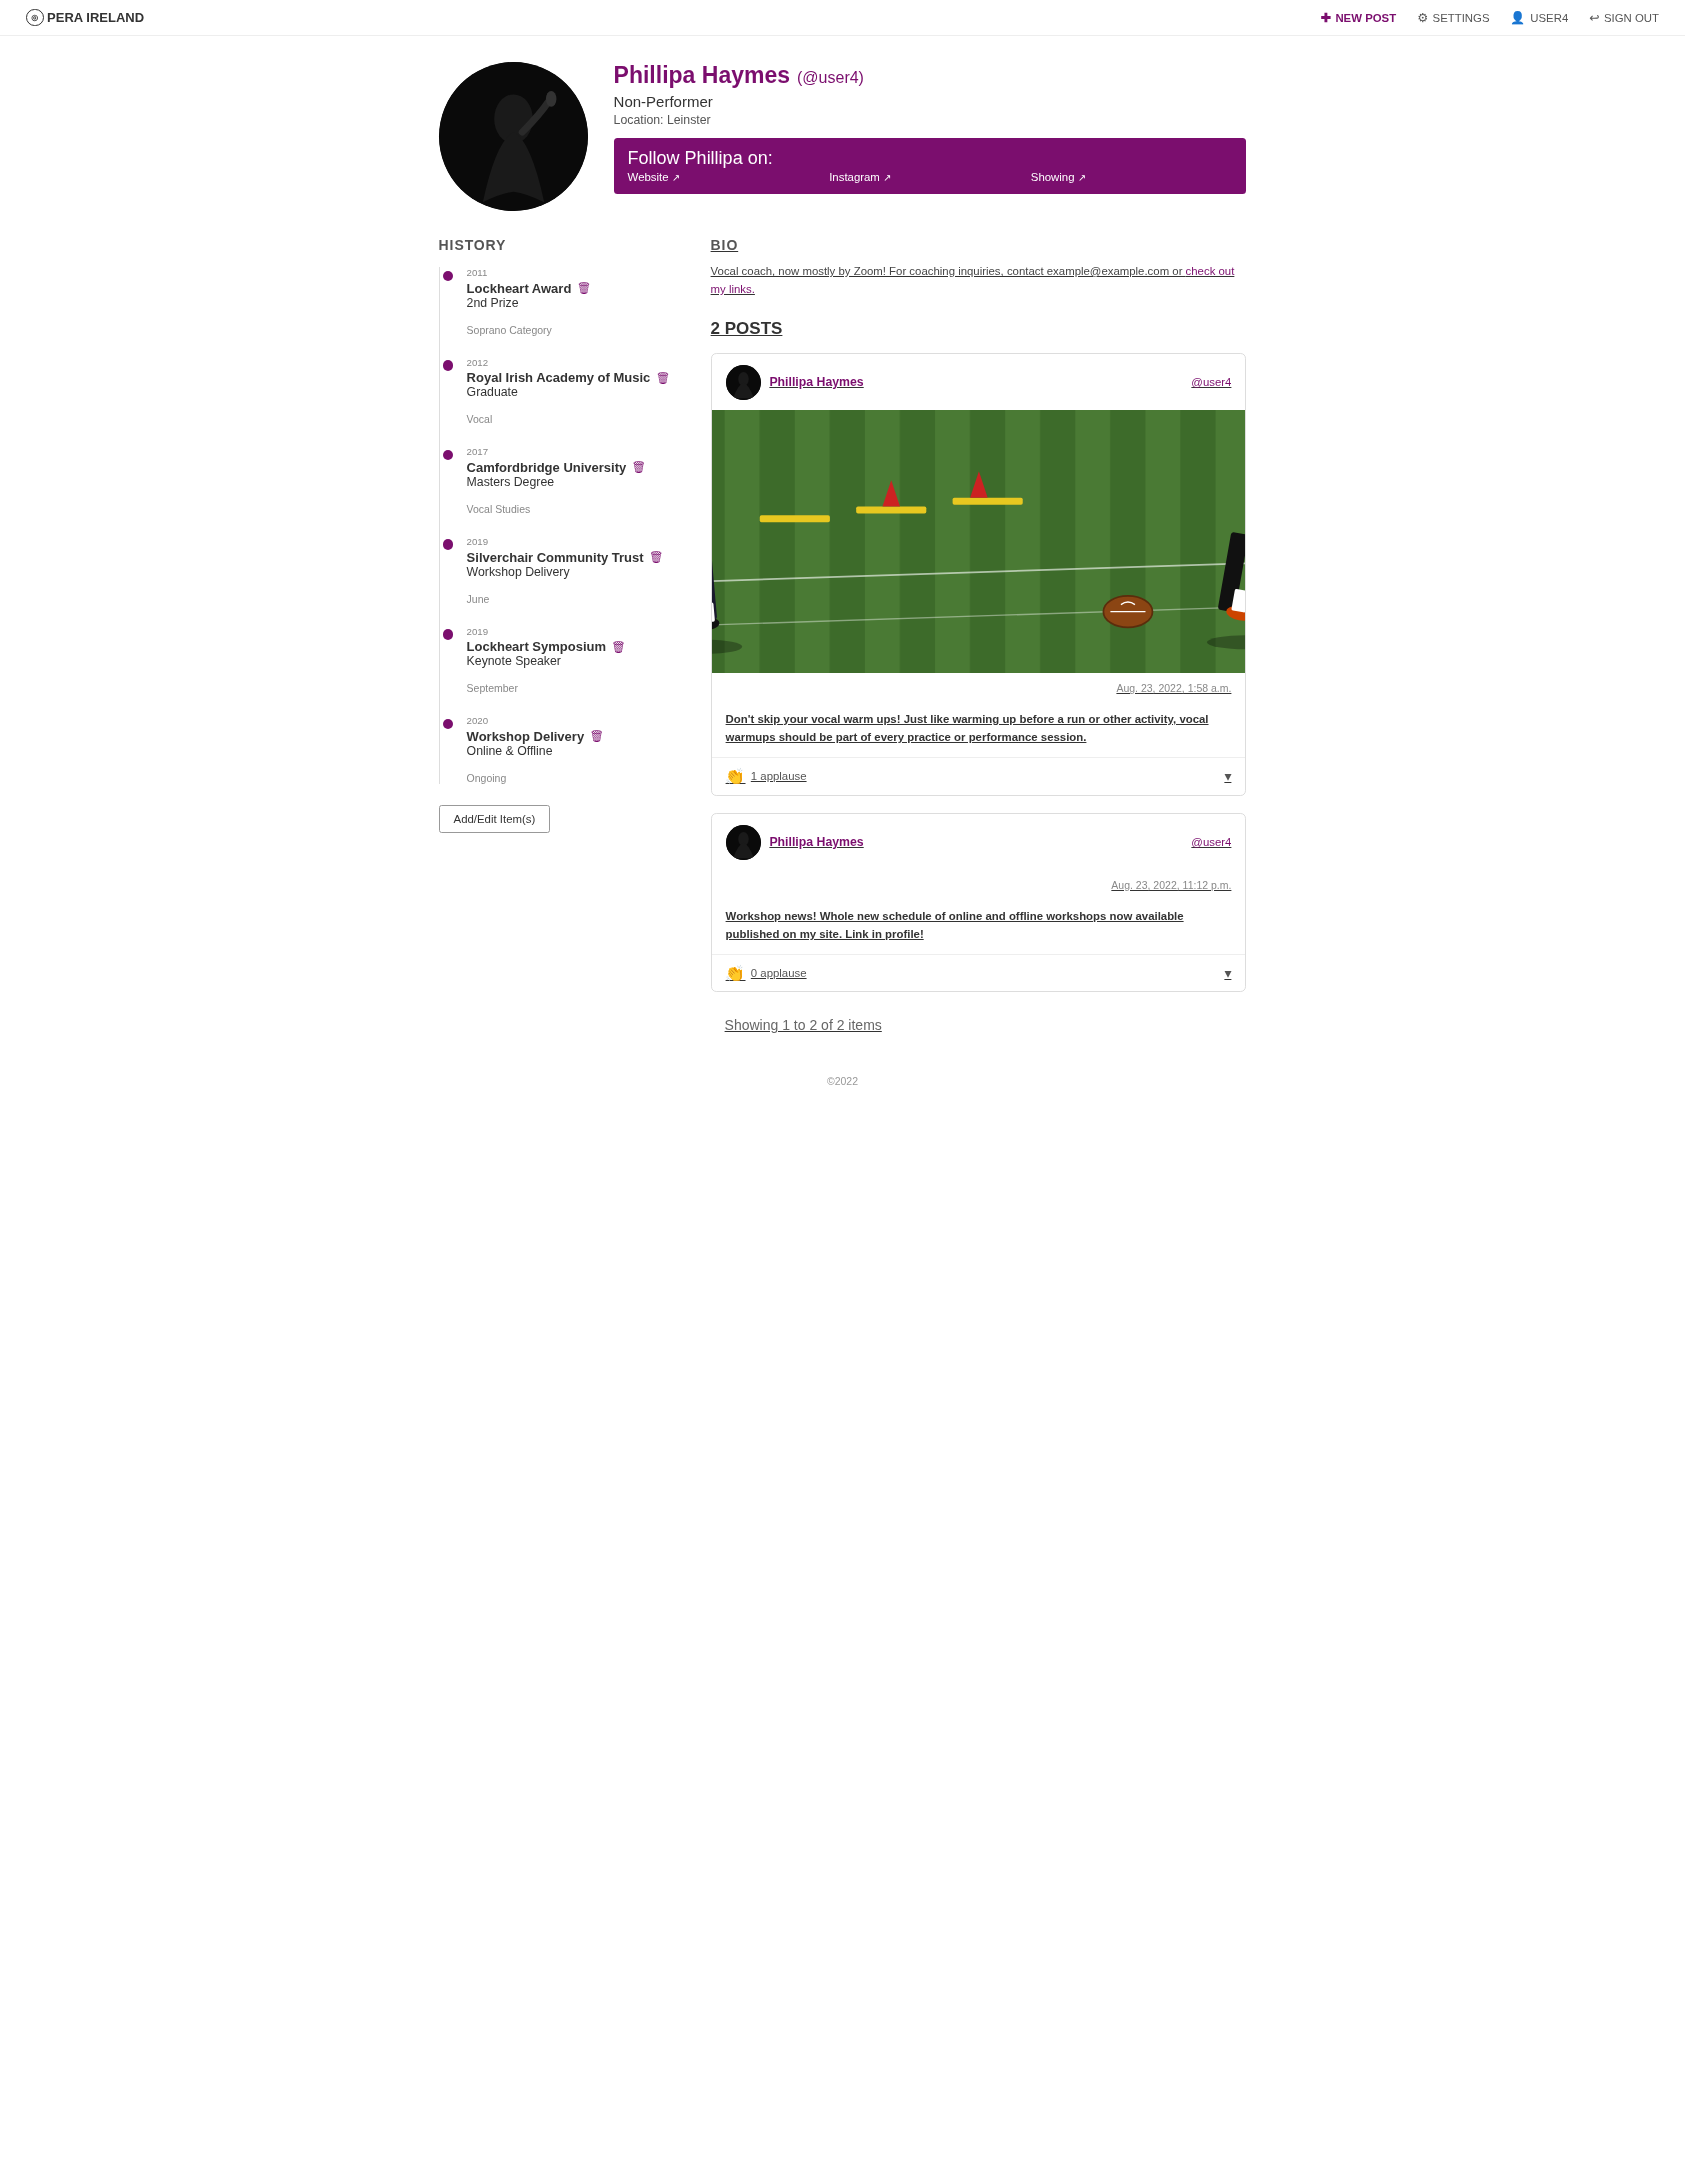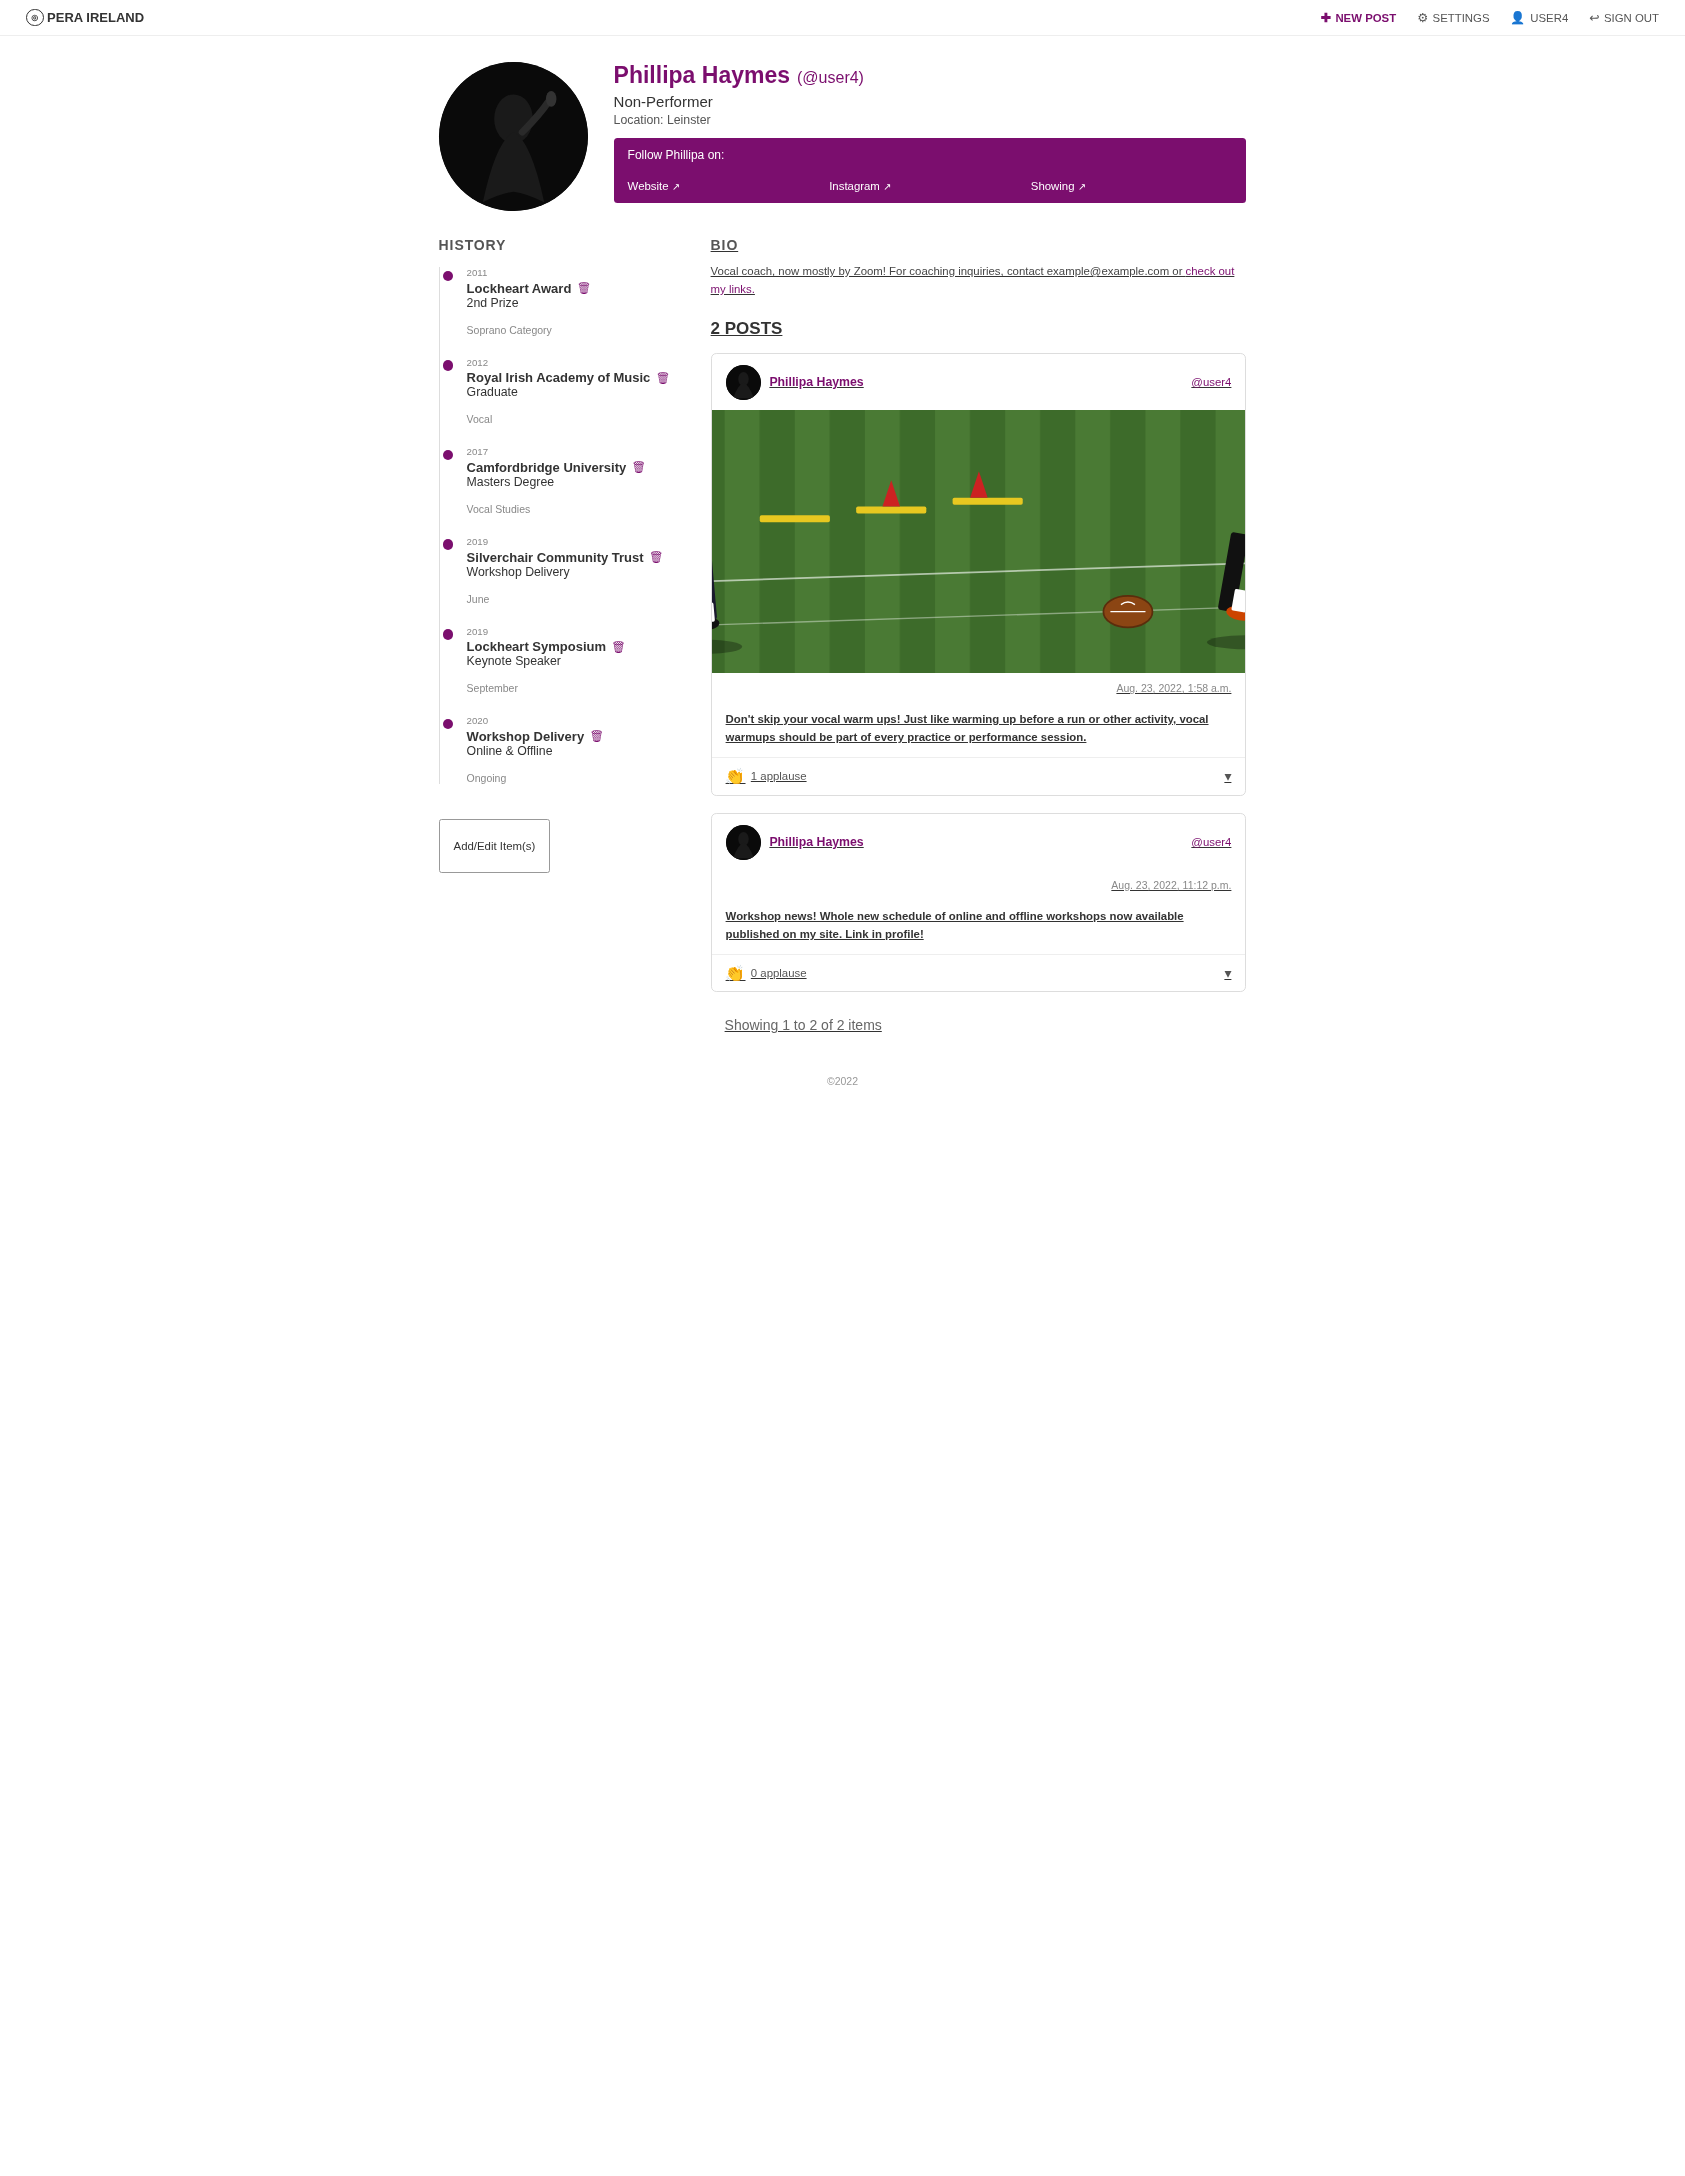--- a/index.html
+++ b/index.html
@@ -27,21 +27,21 @@
     }
     .profile-info { flex: 1; }
     .profile-name { font-size: 23px; color: #7b0e6e; font-weight: bold; }
     .profile-handle { color: #7b0e6e; font-size: 19.3px; font-weight: normal; }
     .profile-role { font-size: 15px; color: #333; margin-top: 3.5px; }
     .profile-location { font-size: 12.3px; color: #555; margin-top: 3.5px; }
     .follow-box {
       background: #7b0e6e; color: #fff; margin-top: 10.5px;
       padding: 10.5px 14px; border-radius: 3.5px;
     }
-    .follow-box .follow-label { font-size: 12px; margin-bottom: 18px; }
+    .follow-box .follow-label { font-size: 18px; margin-bottom: 2px; }
     .follow-links { display: flex; gap: 0; align-items: flex-end; }
     .follow-link {
       flex: 1; color: #fff; font-size: 11.4px; cursor: pointer;
       display: flex; align-items: center; gap: 3.5px;
     }
     .ext-icon { font-size: 9.7px; }
 
     
     .main-content {
       max-width: 843px; margin: 0 auto; padding: 0 17.6px;
@@ -58,21 +58,21 @@
       position: absolute; left: -24px; top: 3.5px;
     }
     .timeline-year { font-size: 9.7px; color: #888; margin-bottom: 2.6px; }
     .timeline-title-row { display: flex; align-items: center; gap: 5.3px; }
     .timeline-org { font-size: 13px; font-weight: bold; color: #333; }
     .timeline-role { font-size: 12.3px; color: #333; }
     .timeline-detail { font-size: 10.5px; color: #888; margin-top: 14px; }
     .delete-icon { color: #7b0e6e; cursor: pointer; font-size: 11.4px; }
 
     .add-edit-btn {
-      margin-top: 14px; padding: 20px 14px; border: 0.9px solid #999;
+      padding: 7px 14px; border: 0.9px solid #999;
       background: #fff; cursor: pointer; font-size: 11.4px; color: #333;
       border-radius: 2.6px;
     }
 
     
     .right-col { flex: 1; text-decoration: underline; }
     .bio-section { margin-bottom: 21px; }
     .bio-title { font-size: 14px; font-weight: bold; color: #555; margin-bottom: 8.8px; letter-spacing: 0.9px; }
     .bio-text { font-size: 11.4px; color: #444; line-height: 1.6; }
     .bio-link { color: #7b0e6e; text-decoration: none; }

